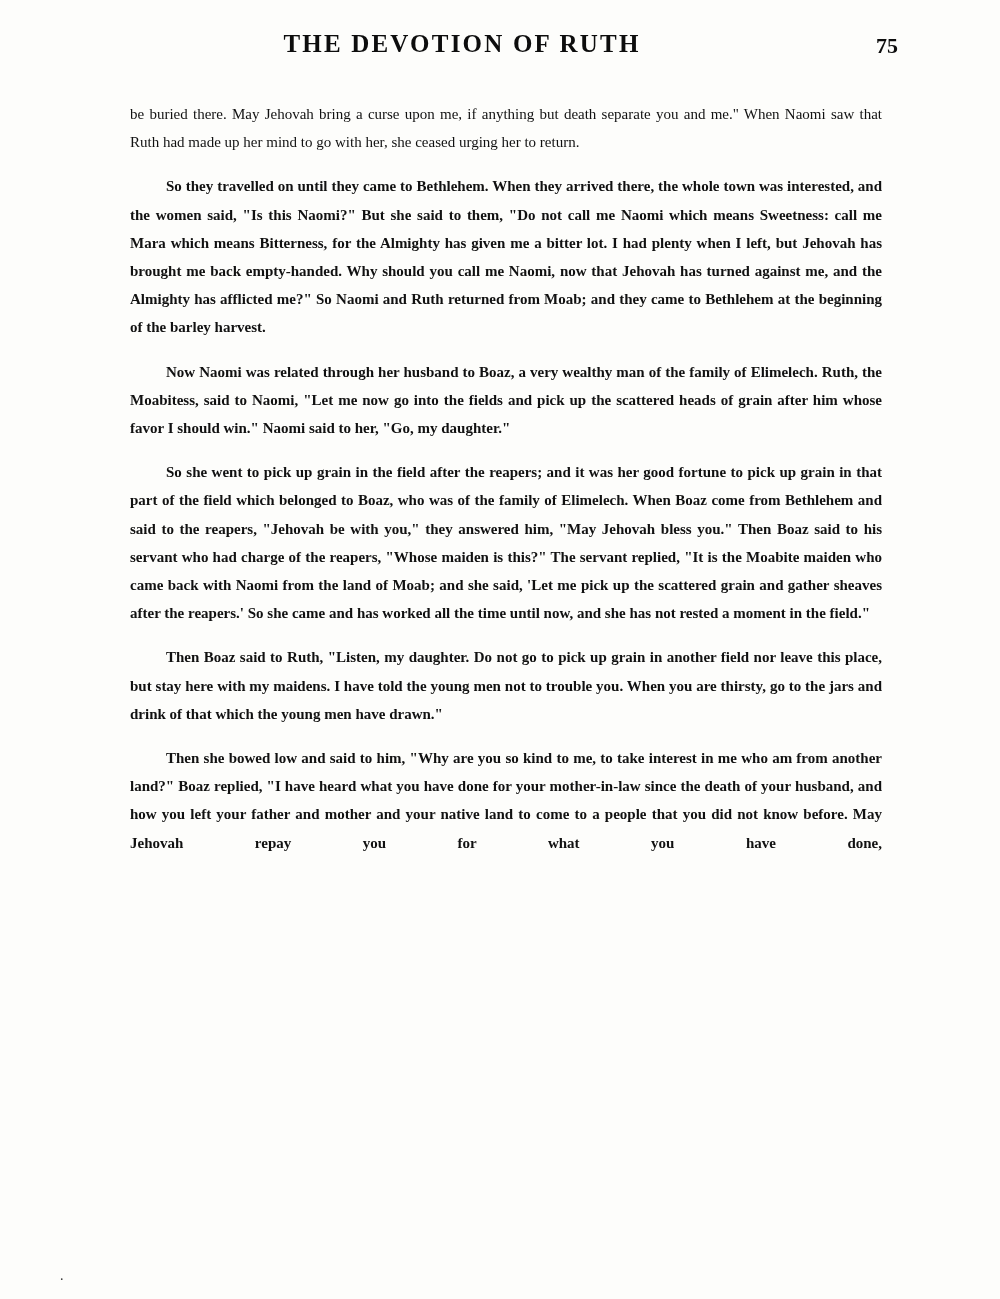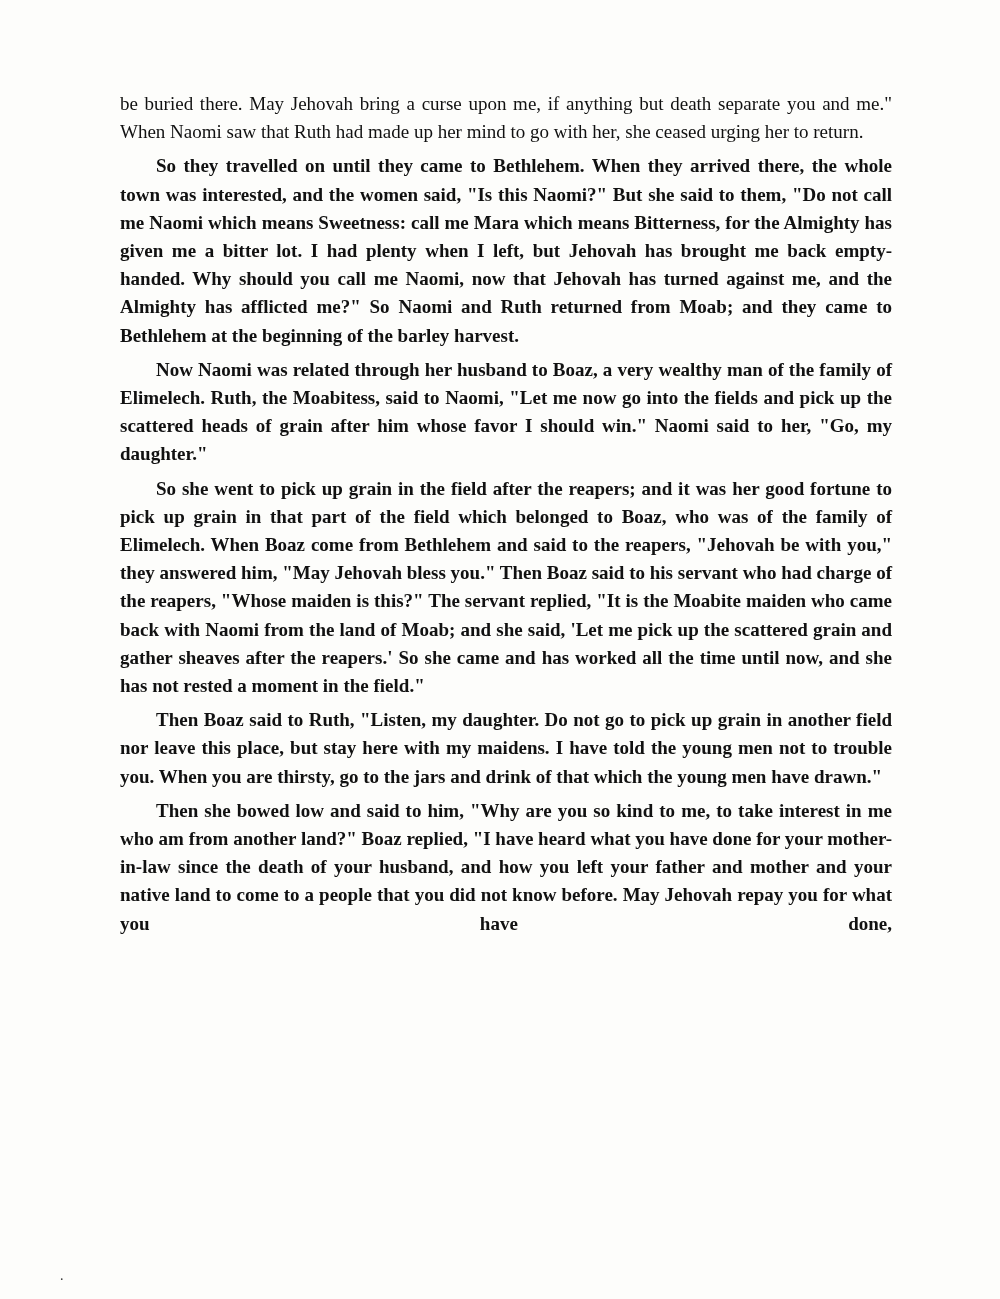--- a/index.html
+++ b/index.html
@@ -51,22 +51,22 @@
     font-size: 22px;
     color: #0d0d0d;
   }
   .body-text {
     position: absolute;
     left: 114px;
     top: 84px;
     width: 784px;
   }
   .para {
-    margin: 6px;
-    font-size: 19px;
+    margin: 16px;
+    font-size: 15px;
     line-height: 28.2px;
     text-align: justify;
     text-justify: inter-word;
     color: #111111;
     hyphens: none;
   }
   .para.indent {
     text-indent: 36px;
     font-weight: bold;
   }
@@ -84,20 +84,24 @@
     color: #333;
     font-size: 14px;
     line-height: 6px;
   }
 </style>
 </head>
 <body>
 
 <div class="page">
 
+  <div class="header">
+    <div class="running-head">THE  DEVOTION  OF  RUTH</div>
+    <div class="page-number">75</div>
+  </div>
 
   <div class="body-text">
     <p class="para">be buried there.   May Jehovah bring a curse upon me, if anything but death separate you and me."   When Naomi saw that Ruth had made up her mind to go with her, she ceased urging her to return.</p>
     <p class="para indent">So they travelled on until they came to Bethlehem.   When they arrived there, the whole town was interested, and the women said, "Is this Naomi?"   But she said to them, "Do not call me Naomi which means Sweetness: call me Mara which means Bitterness, for the Almighty has given me a bitter lot.   I had plenty when I left, but Jehovah has brought me back empty-handed.   Why should you call me Naomi, now that Jehovah has turned against me, and the Almighty has afflicted me?"   So Naomi and Ruth returned from Moab; and they came to Bethlehem at the beginning of the barley harvest.</p>
     <p class="para indent">Now Naomi was related through her husband to Boaz, a very wealthy man of the family of Elimelech.   Ruth, the Moabitess, said to Naomi, "Let me now go into the fields and pick up the scattered heads of grain after him whose favor I should win."   Naomi said to her, "Go, my daughter."</p>
     <p class="para indent">So she went to pick up grain in the field after the reapers; and it was her good fortune to pick up grain in that part of the field which belonged to Boaz, who was of the family of Elimelech.   When Boaz come from Bethlehem and said to the reapers, "Jehovah be with you," they answered him, "May Jehovah bless you."   Then Boaz said to his servant who had charge of the reapers, "Whose maiden is this?"   The servant replied, "It is the Moabite maiden who came back with Naomi from the land of Moab; and she said, 'Let me pick up the scattered grain and gather sheaves after the reapers.'   So she came and has worked all the time until now, and she has not rested a moment in the field."</p>
     <p class="para indent">Then Boaz said to Ruth, "Listen, my daughter.   Do not go to pick up grain in another field nor leave this place, but stay here with my maidens.   I have told the young men not to trouble you. When you are thirsty, go to the jars and drink of that which the young men have drawn."</p>
     <p class="para indent last-full">Then she bowed low and said to him, "Why are you so kind to me, to take interest in me who am from another land?"   Boaz replied, "I have heard what you have done for your mother-in-law since the death of your husband, and how you left your father and mother and your native land to come to a people that you did not know before.   May Jehovah repay you for what you have done,</p>
   </div>
 

